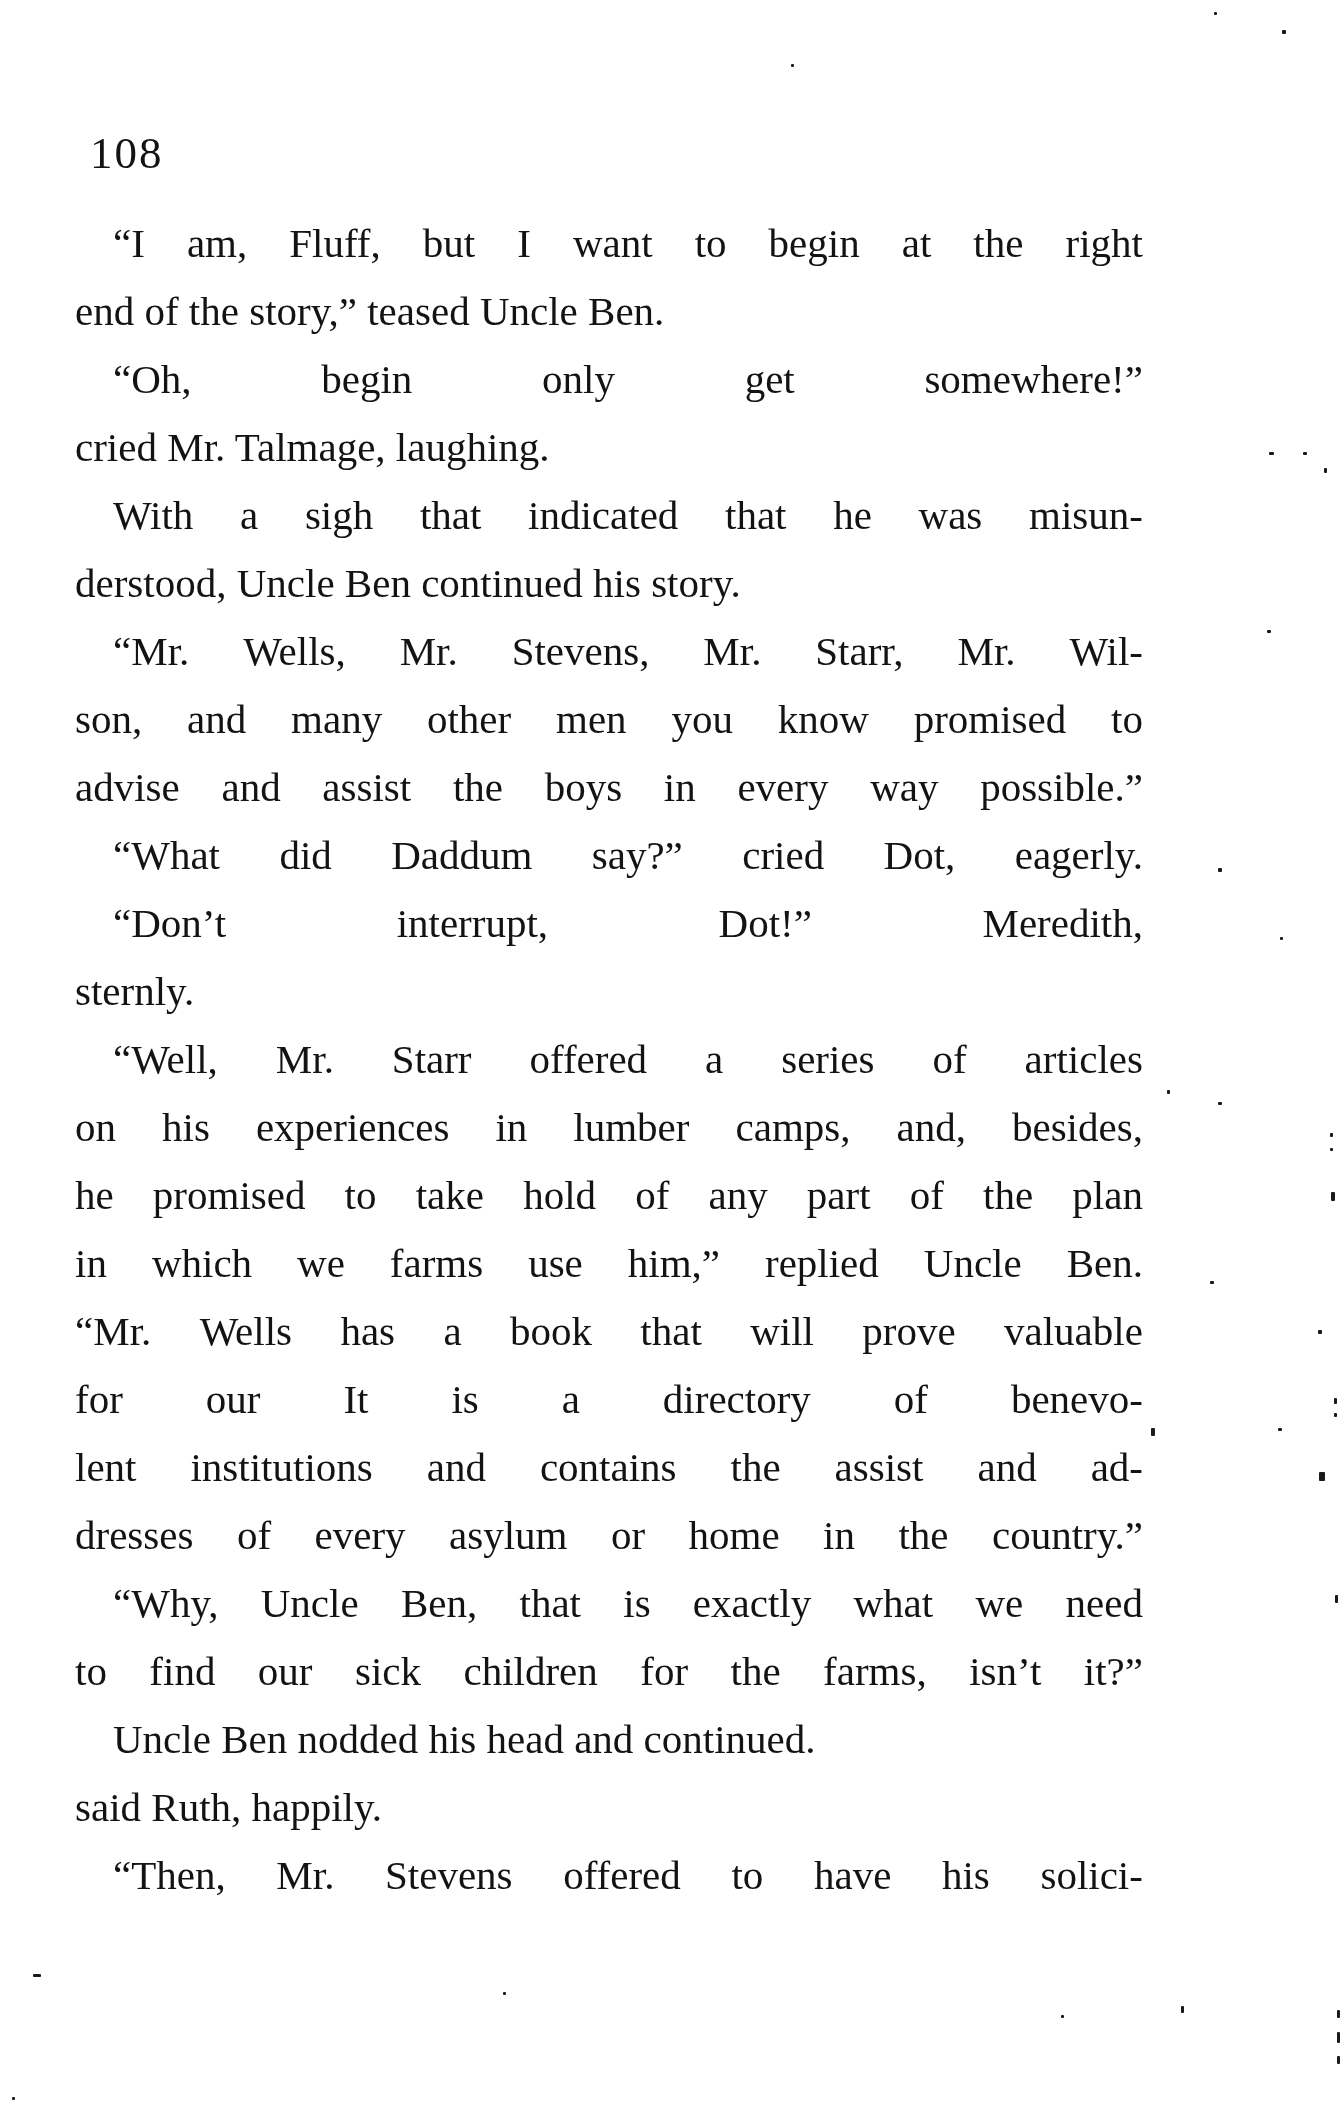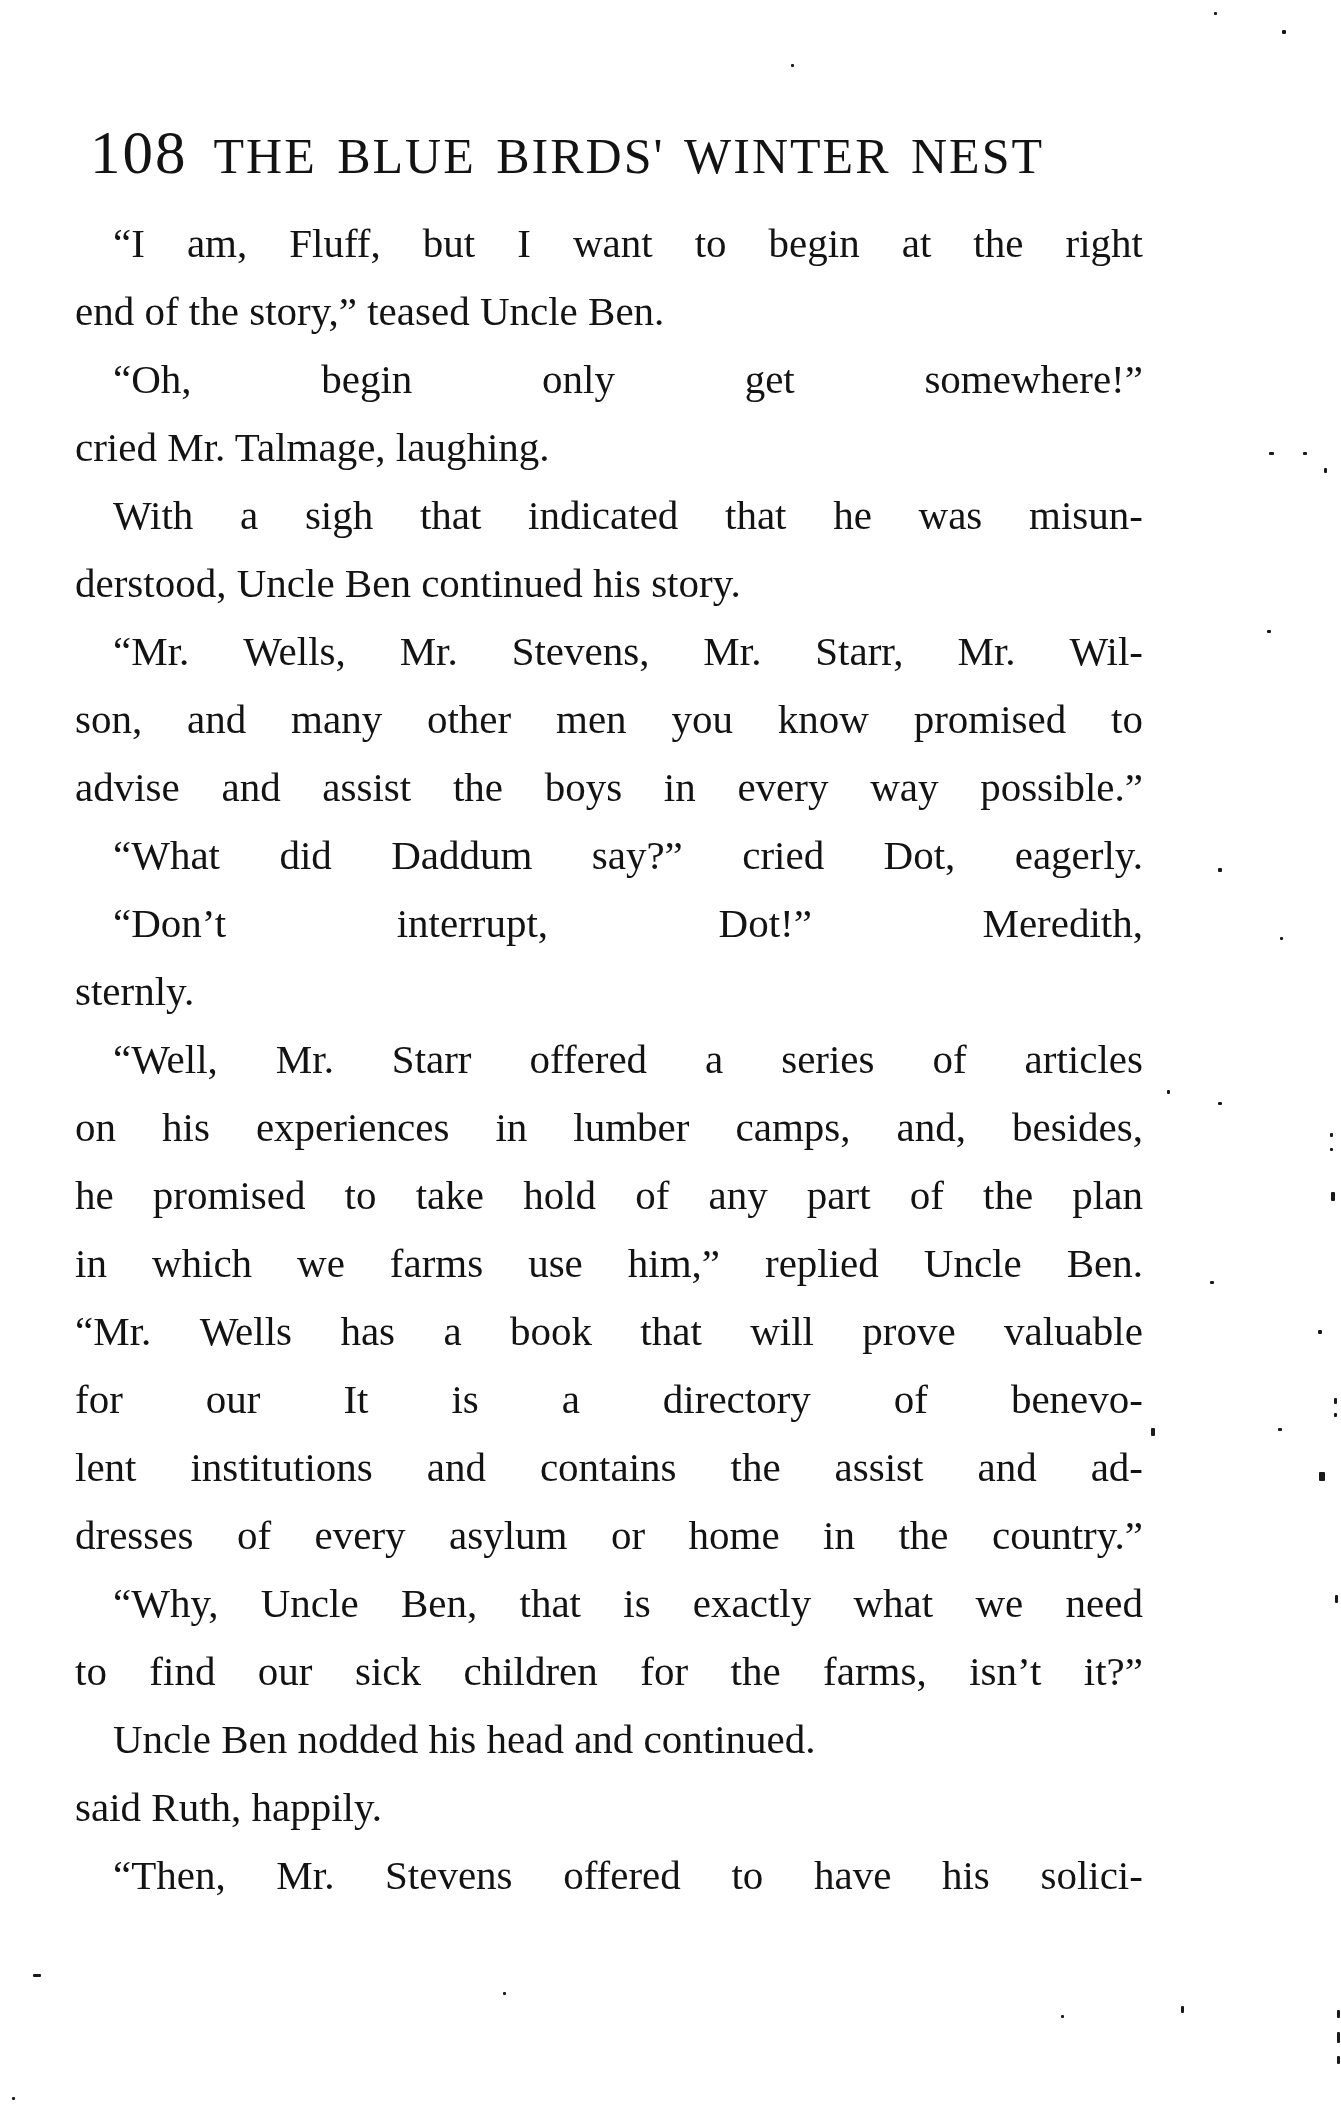--- a/index.html
+++ b/index.html
@@ -24,21 +24,21 @@
     height: 62px;
     line-height: 62px;
     display: flex;
     align-items: baseline;
     gap: 26px;
     padding-left: 15px;
     box-sizing: border-box;
     white-space: nowrap;
   }
   .folio {
-    font-size: 61px;
+    font-size: 45px;
     letter-spacing: 2px;
     font-variant-numeric: oldstyle-nums;
     text-align: center;
   }
   .head-title {
     font-size: 50px;
     letter-spacing: 2px;
     word-spacing: 6px;
   }
   .text-block {
@@ -70,21 +70,20 @@
     border-radius: 1px;
   }
 </style>
 </head>
 <body>
 
 <div class="page">
 
   <div class="running-head">
     <span class="folio">108</span>
-    <span class="head-title">THE BLUE BIRDS' WINTER NEST</span>
   </div>
 
   <div class="text-block" id="text-block">
       <div class="line indent justify">
         <span>“I</span>
         <span>am,</span>
         <span>Fluff,</span>
         <span>but</span>
         <span>I</span>
         <span>want</span>

